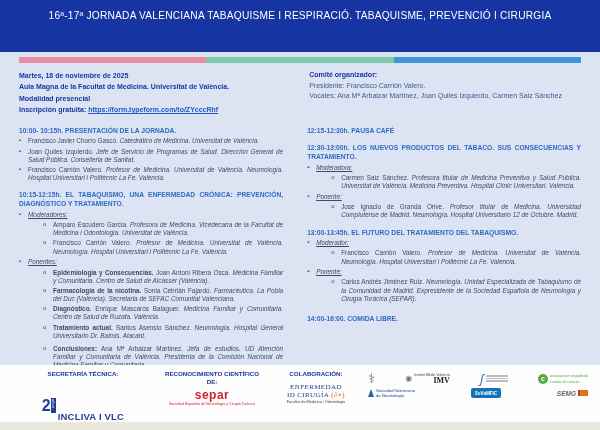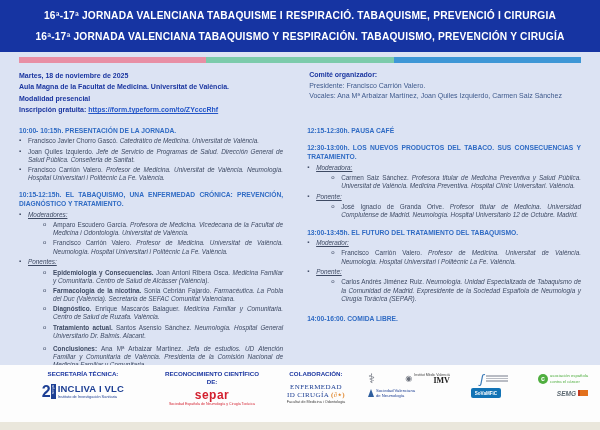--- a/index.html
+++ b/index.html
@@ -4,21 +4,21 @@
 <style>
   * { margin:0; padding:0; box-sizing:border-box; }
   html,body { width:600px; height:430px; }
   body {
     position:relative; overflow:hidden;
     background:#dce3f3; color:#3e4a63;
     font-family:"Liberation Sans", sans-serif;
   }
   
   .header { background:#1634a2; color:#fff; text-align:center; padding:5px 6px 4px; height:52px; }
-  .header .t { font-size:10.2px; font-weight:bold; line-height:21px; letter-spacing:.2px; white-space:nowrap; }
+  .header .t { font-size:10.2px; font-weight:normal; line-height:21px; letter-spacing:.2px; white-space:nowrap; }
   
   .strip { display:flex; height:6px; margin:5px 19px 5px; }
   .strip div { flex:1; }
   .seg-pink  { background:#e88fa5; }
   .seg-green { background:#7ccbab; }
   .seg-blue  { background:#3e97d6; }
   
   .info { display:flex; gap:26px; padding:2px 19px 3px; }
   .info-left  { width:47%; font-size:7px; line-height:1.62; font-weight:bold; color:#1b36a0; }
   .info-left a { color:#2456c8; text-decoration:underline; font-weight:bold; }
@@ -42,21 +42,21 @@
   .free { margin-top:11px; }
   
   .footer { position:absolute; left:0; right:0; bottom:8px; height:57px; background:#fdfdfd;
             display:flex; padding:5px 12px 2px; gap:8px; }
   .f-label { color:#1b36a0; font-weight:bold; font-size:6.2px; text-align:center; line-height:1.25; }
   .f-sec { width:142px; }
   .incliva { display:flex; justify-content:center; align-items:center; gap:2px; margin-top:6px; }
   .inc-mark { display:flex; align-items:stretch; }
   .inc-2 { font-size:16px; font-weight:bold; color:#1d3f94; line-height:15px; }
   .inc-vert { writing-mode:vertical-rl; background:#1d3f94; color:#fff; font-size:3.6px; padding:1px 0.5px; letter-spacing:.3px; }
-  .inc-name { font-size:9.5px; font-weight:bold; color:#1d3f94; letter-spacing:.2px; line-height:1; }
+  .inc-name { font-size:9.5px; font-weight:bold; color:#1d3f94; letter-spacing:.2px; line-height:1;margin-top:28px; }
   .inc-sub  { font-size:3.9px; color:#1d3f94; margin-top:1px; }
   .f-rec { width:100px; }
   .separ { text-align:center; margin-top:3px; }
   .separ-name { color:#d31f2e; font-weight:bold; font-size:12px; line-height:1; letter-spacing:.5px; }
   .separ-sub  { color:#d31f2e; font-size:3.6px; line-height:1.25; margin-top:1px; }
   .f-colab { flex:1; display:flex; gap:6px; }
   .colab-left { width:92px; }
   .uv { margin-top:5px; text-align:center; }
   .uv-n { font-family:"Liberation Serif", serif; color:#1d3f94; font-size:7px; line-height:1.15; letter-spacing:.4px; white-space:nowrap; }
   .uv-seal { color:#e0862c; font-weight:bold; }
@@ -79,21 +79,20 @@
   .sov { background:#1273b5; color:#fff; border-radius:2px; font-size:4.6px; padding:2.5px 4px; font-weight:bold; }
   .semg-n { font-size:6.5px; font-weight:bold; font-style:italic; color:#5b6770; }
   .flag { width:10px; height:6px; background:#e2711d; border-left:2px solid #c23b22; }
   .bottom-strip { position:absolute; left:0; right:0; bottom:0; height:8px; background:#eae7dc; }
 </style>
 </head>
 <body>
 
 <div class="header">
   <div class="t">16ª-17ª JORNADA VALENCIANA TABAQUISME I RESPIRACIÓ.  TABAQUISME, PREVENCIÓ I CIRURGIA</div>
-  <div class="t">16ª-17ª JORNADA VALENCIANA TABAQUISMO Y RESPIRACIÓN.  TABAQUISMO, PREVENCIÓN Y CIRUGÍA</div>
 </div>
 
 <div class="strip">
   <div class="seg-pink"></div>
   <div class="seg-green"></div>
   <div class="seg-blue"></div>
 </div>
 
 <div class="info">
   <div class="info-left">

